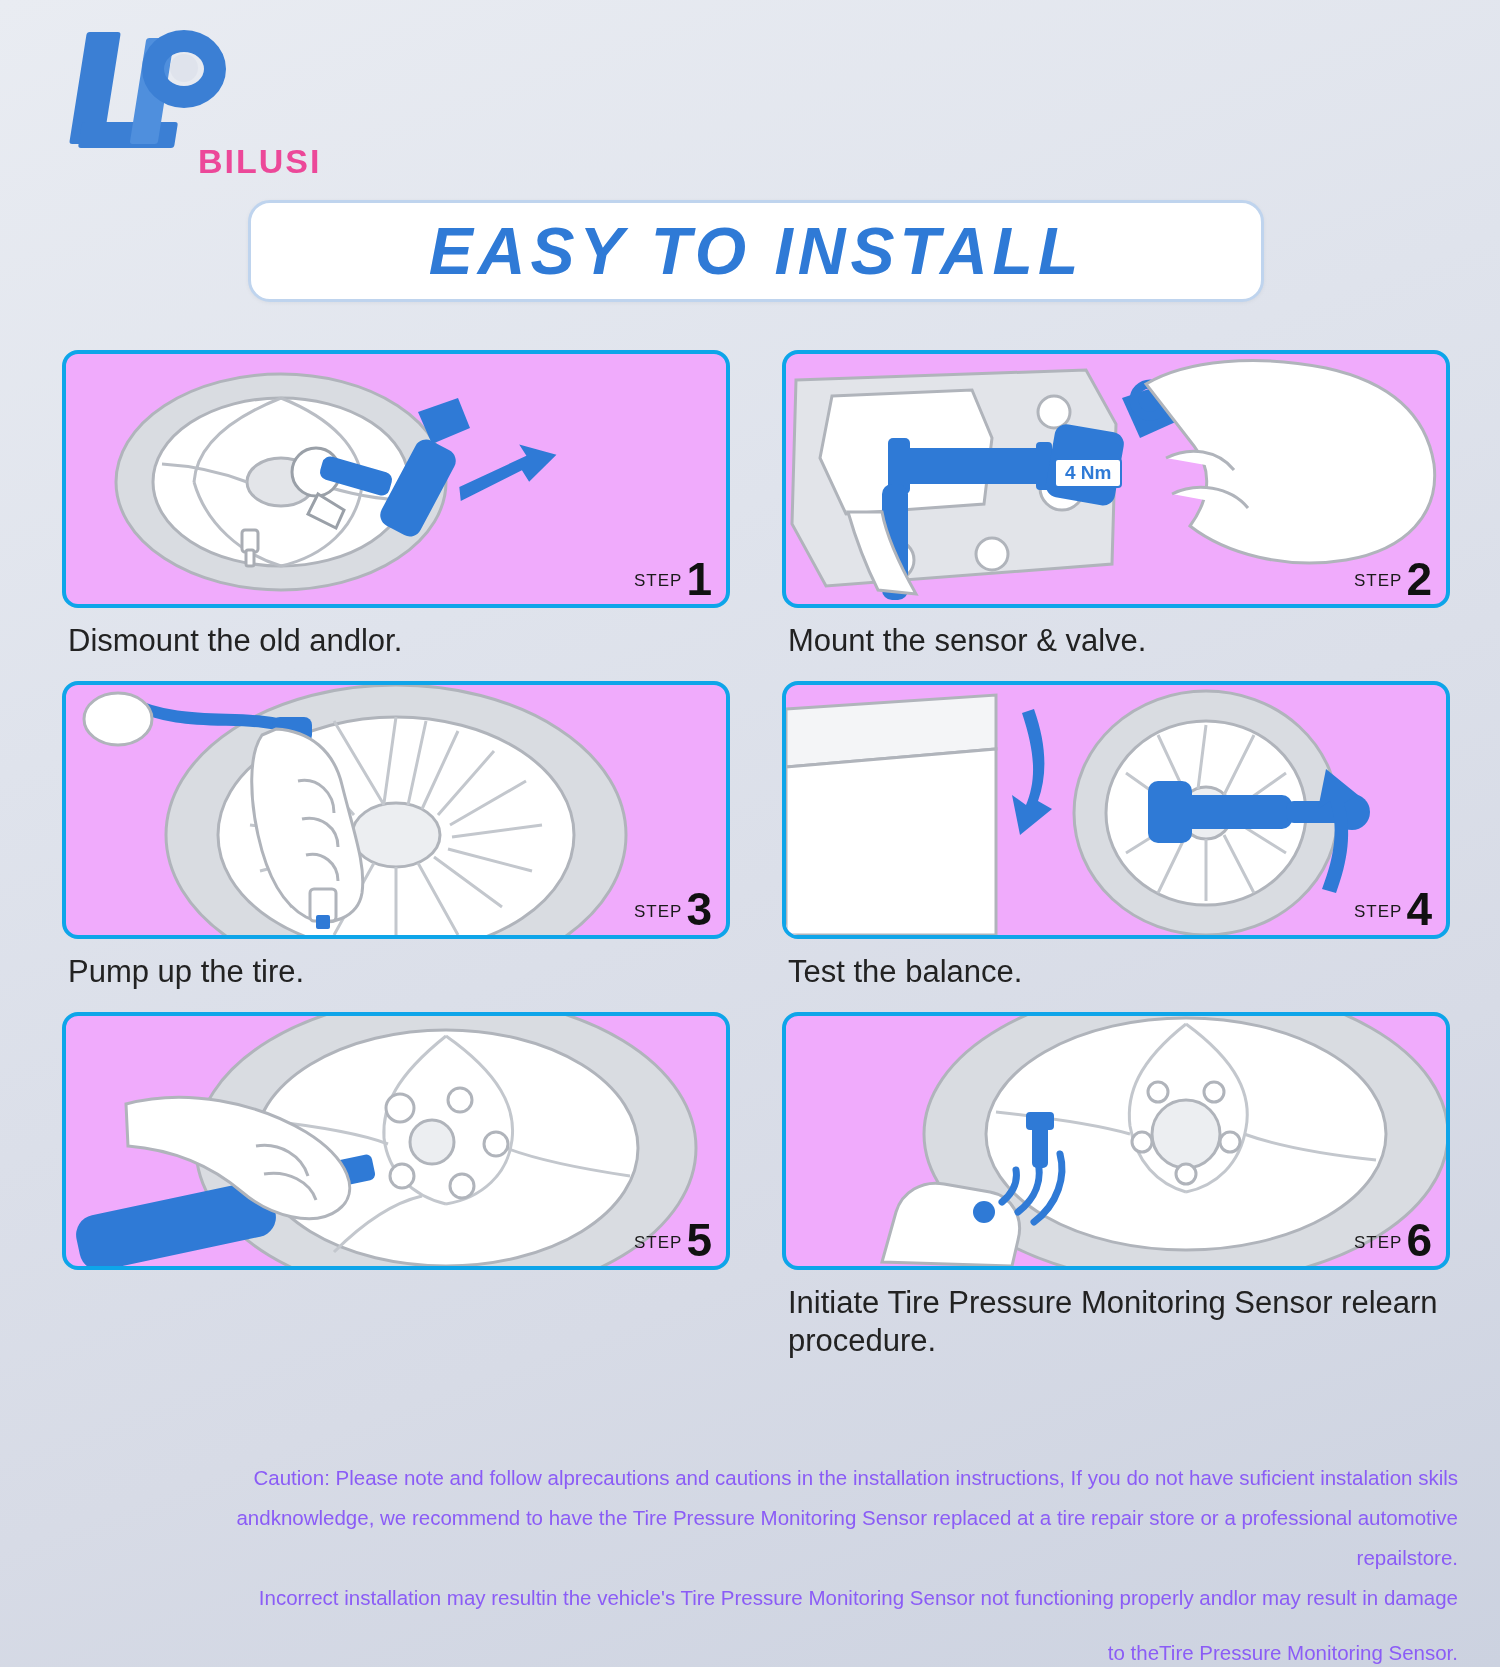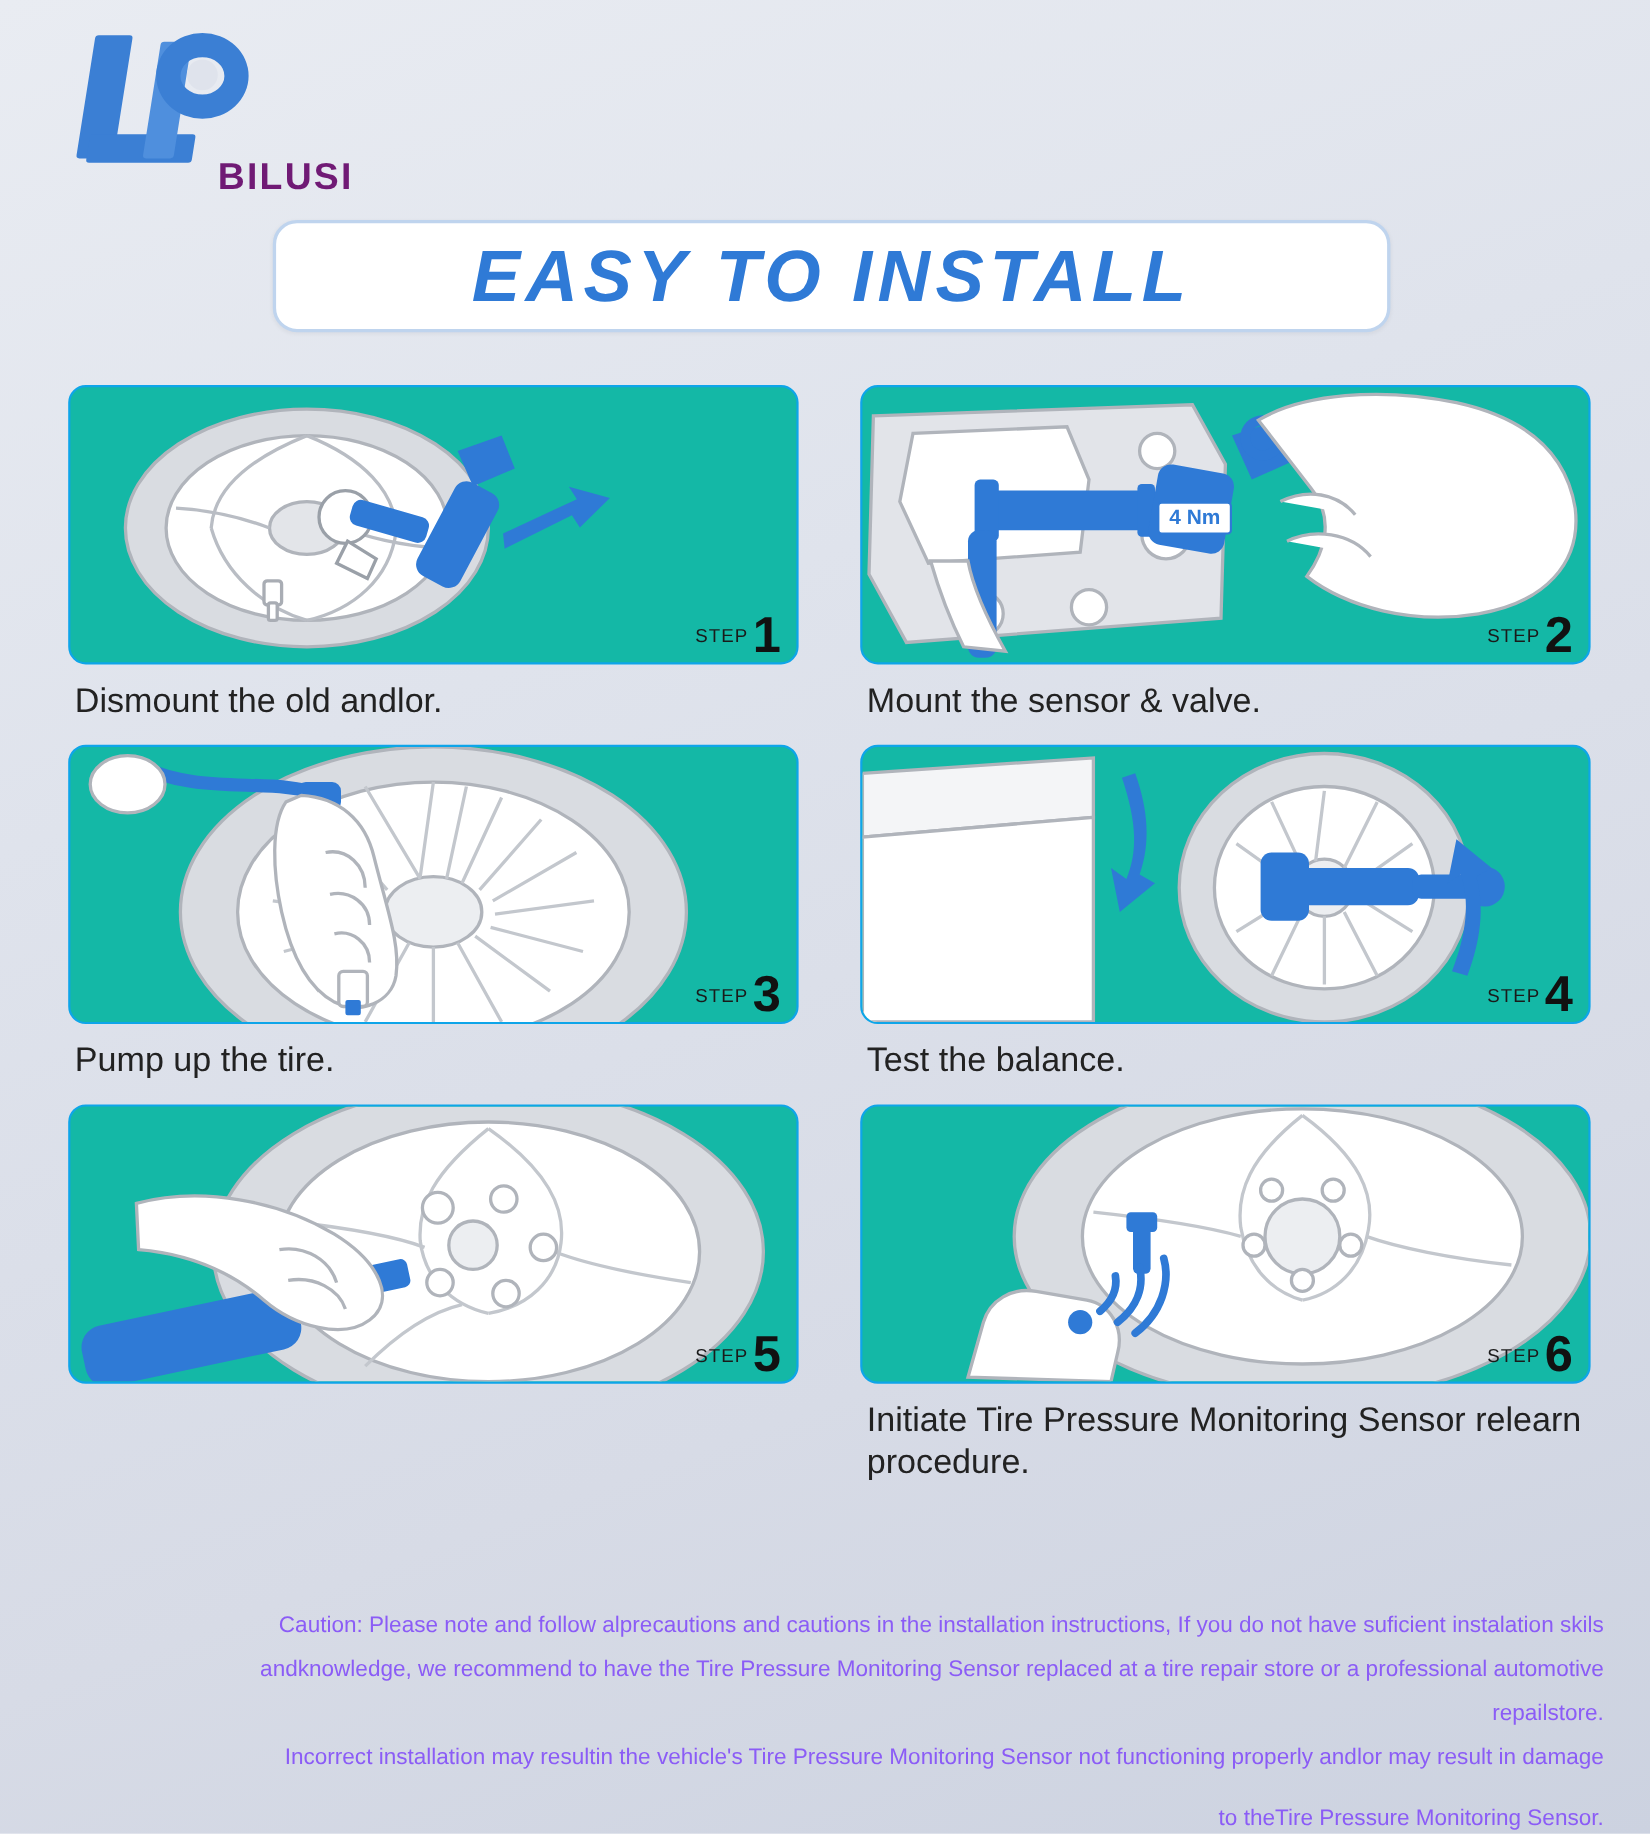--- a/index.html
+++ b/index.html
@@ -78,21 +78,21 @@
     background: #dfe3ec;
     border-radius: 50%;
   }
   .logo-text {
     position: absolute;
     left: 120px;
     top: 118px;
     font-size: 34px;
     font-weight: bold;
     letter-spacing: 2px;
-    color: #701a75;
+    color: #ec4899;
   }
 
   
   .title-box {
     position: absolute;
     left: 248px;
     top: 200px;
     width: 1010px;
     height: 96px;
     background: #ffffff;
@@ -122,22 +122,22 @@
     column-gap: 60px;
     row-gap: 20px;
   }
   .cell {
     width: 660px;
   }
   .panel {
     position: relative;
     width: 660px;
     height: 250px;
-    background: #14b8a6;
-    border: 2px solid #0ea5e9;
+    background: #f0abfc;
+    border: 4px solid #0ea5e9;
     border-radius: 16px;
     overflow: hidden;
   }
   .panel svg {
     position: absolute;
     left: 0;
     top: 0;
   }
   .step-tag {
     position: absolute;

